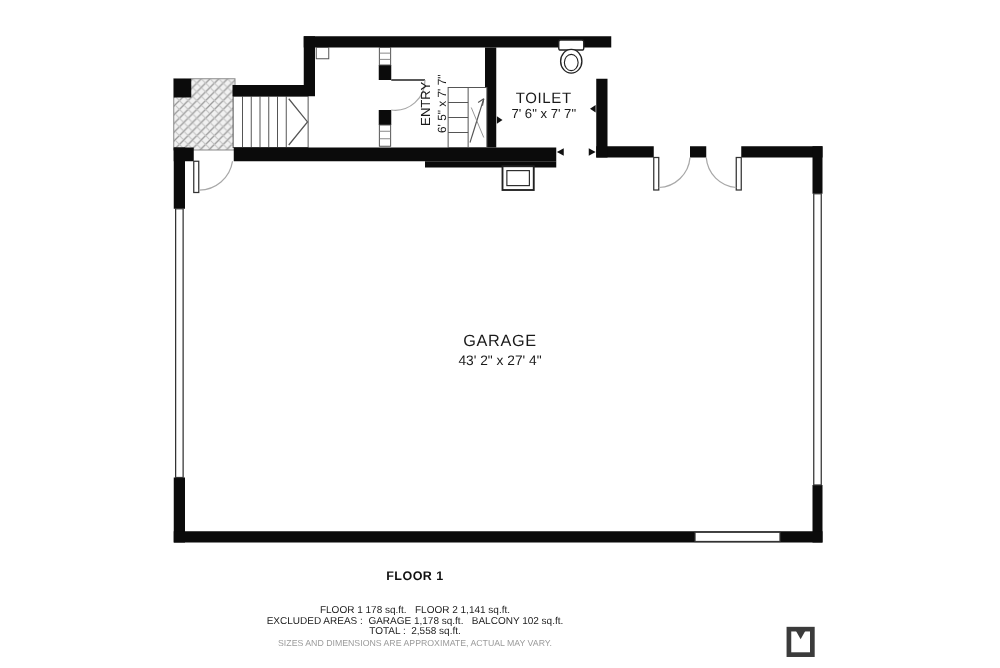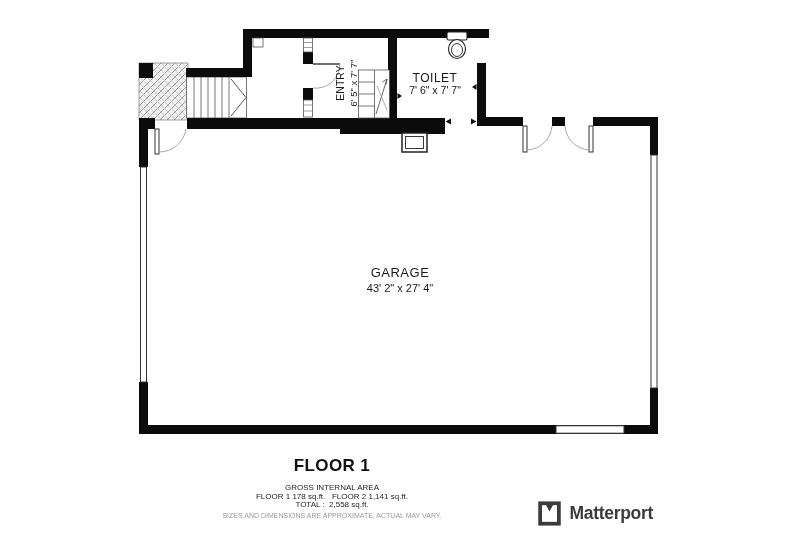--- a/index.html
+++ b/index.html
@@ -6,21 +6,21 @@
   #stage{
     position:relative;width:664px;height:534px;background:#ffffff;overflow:hidden;
     font-family:"Liberation Sans",sans-serif;
     text-decoration:underline;
   }
   #plan-svg{position:absolute;left:0;top:0;}
   .room-name{font-family:"Liberation Sans",sans-serif;fill:#1a1a1a;}
   .room-dims{font-family:"Liberation Sans",sans-serif;fill:#1a1a1a;}
   .floor-label{
     position:absolute;top:456px;left:0;width:100%;text-align:center;
-    font-size:17px;font-weight:bold;color:#111;letter-spacing:.4px;
+    font-size:10px;font-weight:bold;color:#111;letter-spacing:.4px;
   }
   .footer{
     position:absolute;top:484px;left:0;width:100%;text-align:center;color:#1c1c1c;
   }
   .footer-line{font-size:8px;line-height:8.6px;white-space:pre;}
   .footer-disclaimer{font-size:7px;line-height:8px;color:#9b9b9b;margin-top:2px;white-space:pre;}
   .brand{
     position:absolute;right:11px;top:501px;display:flex;align-items:center;gap:7px;
   }
   .brand-text{
@@ -130,27 +130,26 @@
     <text x="435" y="82" class="room-name" font-size="12" text-anchor="middle" letter-spacing="0.5">TOILET</text>
     <text x="435" y="94" class="room-dims" font-size="10.5" text-anchor="middle">7' 6" x 7' 7"</text>
 
     <text x="400" y="277" class="room-name" font-size="13" text-anchor="middle" letter-spacing="0.5">GARAGE</text>
     <text x="400" y="292" class="room-dims" font-size="11" text-anchor="middle">43' 2" x 27' 4"</text>
   </svg>
 
   <div class="floor-label">FLOOR 1</div>
 
   <div class="footer">
-    <div class="footer-line">GROSS INTERNAL AREA</div>
     <div class="footer-line">FLOOR 1 178 sq.ft.   FLOOR 2 1,141 sq.ft.</div>
+    <div class="footer-line">EXCLUDED AREAS :  GARAGE 1,178 sq.ft.   BALCONY 102 sq.ft.</div>
     <div class="footer-line">TOTAL :  2,558 sq.ft.</div>
     <div class="footer-disclaimer">SIZES AND DIMENSIONS ARE APPROXIMATE, ACTUAL MAY VARY.</div>
   </div>
 
   <div class="brand">
     <svg width="25" height="25" viewBox="0 0 24 24">
       <rect x="3" y="2.2" width="18" height="19.6" fill="none" stroke="#3b3b3b" stroke-width="3.6"></rect>
       <path d="M7.5,2 L12,10 L16.5,2 Z" fill="#3b3b3b"></path>
     </svg>
-    <span class="brand-text">Matterport</span>
   </div>
 
 </div>
 
 </body></html>

